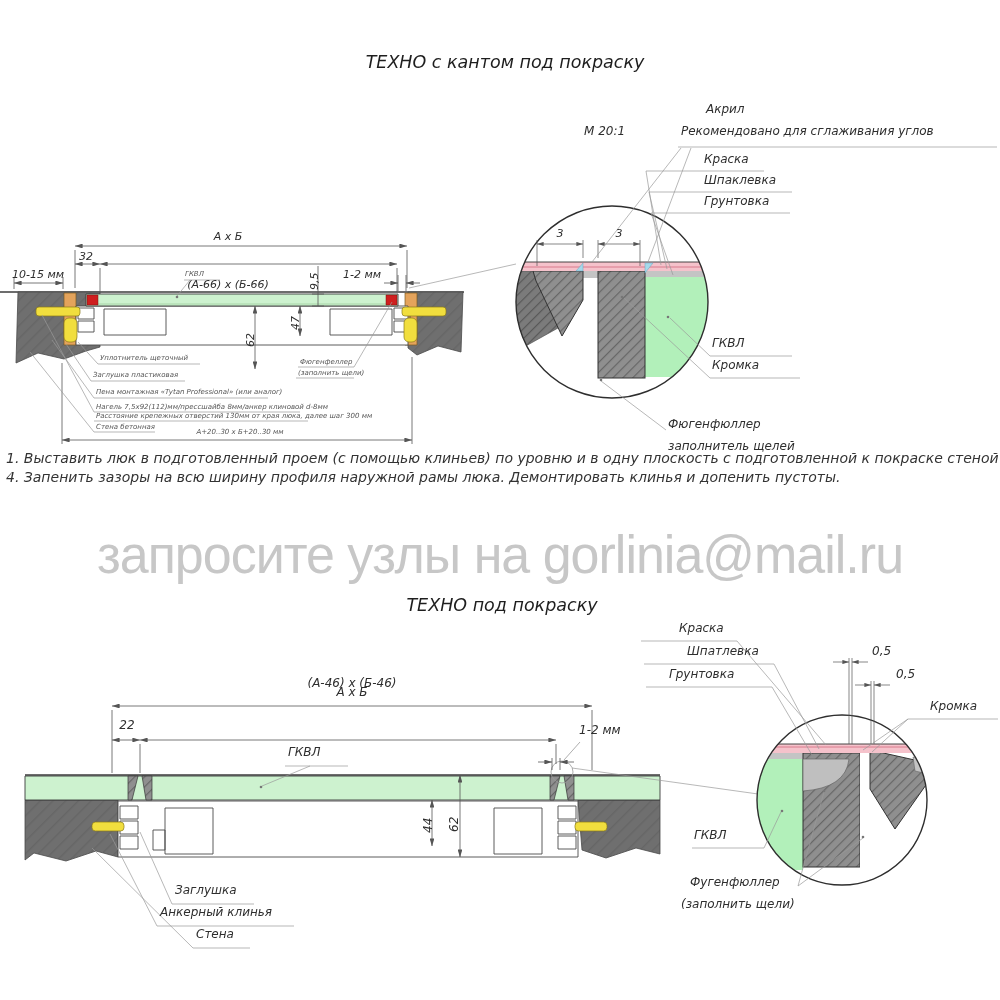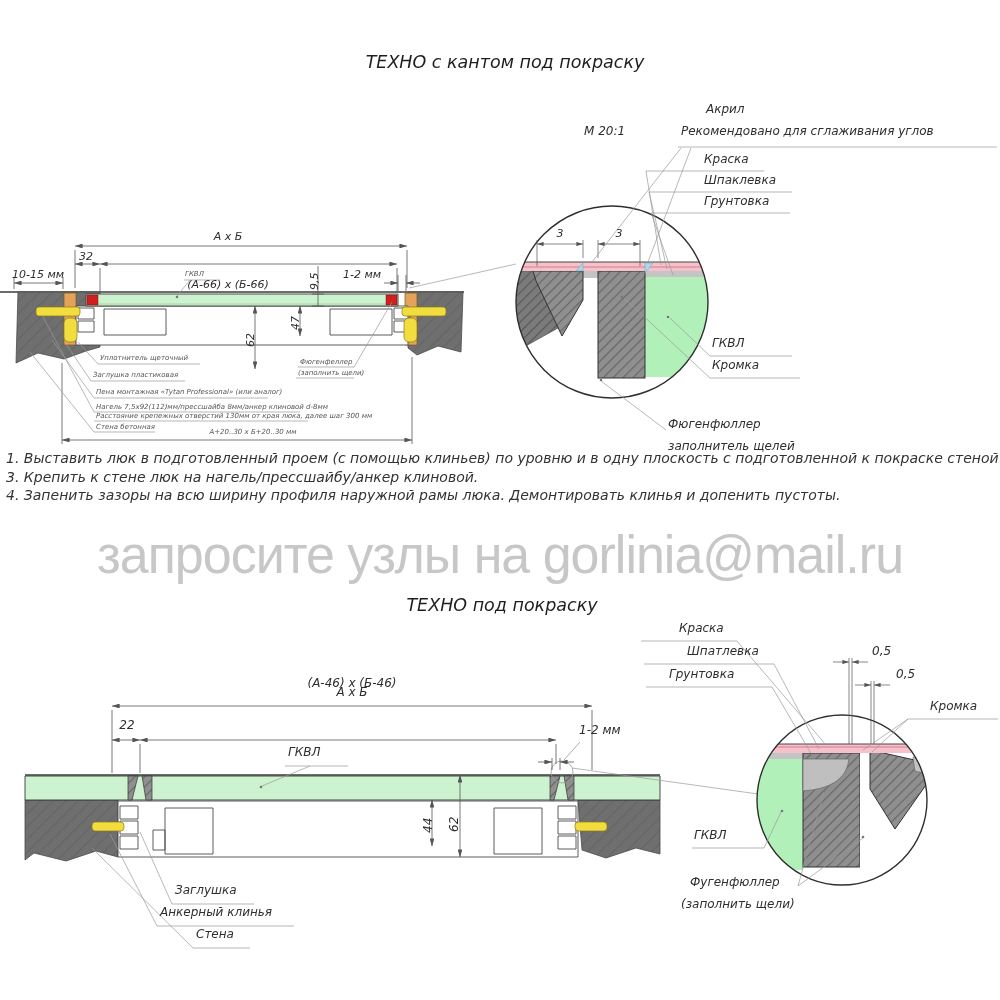--- a/index.html
+++ b/index.html
@@ -308,25 +308,24 @@
   <div class="t s11 rot" style="left:290px;top:330px;">47</div>
 
   <div class="t s7" style="left:100px;top:355px;">Уплотнитель щеточный</div>
   <div class="t s7" style="left:93px;top:372px;">Заглушка пластиковая</div>
   <div class="t s7" style="left:96px;top:389px;">Пена монтажная «Tytan Professional» (или аналог)</div>
   <div class="t s7" style="left:96px;top:404px;">Нагель 7,5х92(112)мм/прессшайба 8мм/анкер клиновой d-8мм</div>
   <div class="t s7" style="left:96px;top:413px;">Расстояние крепежных отверстий 130мм от края люка, далее шаг 300 мм</div>
   <div class="t s7" style="left:96px;top:424px;">Стена бетонная</div>
   <div class="t s7" style="left:300px;top:359px;">Фюгенфеллер</div>
   <div class="t s7" style="left:298px;top:370px;">(заполнить щели)</div>
-  <div class="t s7 ctr" style="left:253px;top:429px;">А+20..30 х Б+20..30 мм</div>
+  <div class="t s7 ctr" style="left:240px;top:429px;">А+20..30 х Б+20..30 мм</div>
 
   <div class="list">
     <div>1. Выставить люк в подготовленный проем (с помощью клиньев) по уровню и в одну плоскость с подготовленной к покраске стеной (прошпатлеванной).</div>
-    <div>3. Крепить к стене люк на нагель/прессшайбу/анкер клиновой.</div>
     <div>4. Запенить зазоры на всю ширину профиля наружной рамы люка. Демонтировать клинья и допенить пустоты.</div>
   </div>
 
   <div class="wm">запросите узлы на gorlinia@mail.ru</div>
 
   <div class="t s17 ctr" style="left:502px;top:596px;">ТЕХНО под покраску</div>
 
   <div class="t s15" style="left:679px;top:622px;">Краска</div>
   <div class="t s15" style="left:667px;top:645px;margin-left:20px;">Шпатлевка</div>
   <div class="t s15" style="left:669px;top:668px;">Грунтовка</div>

